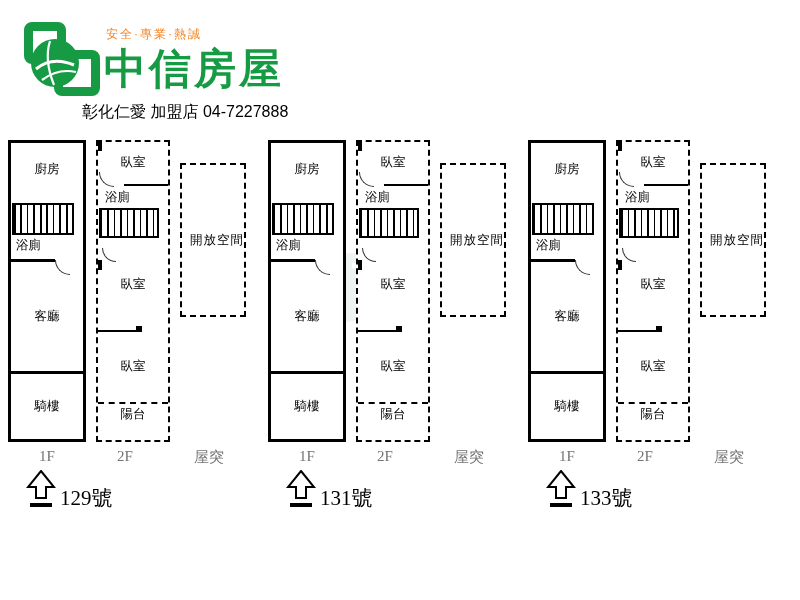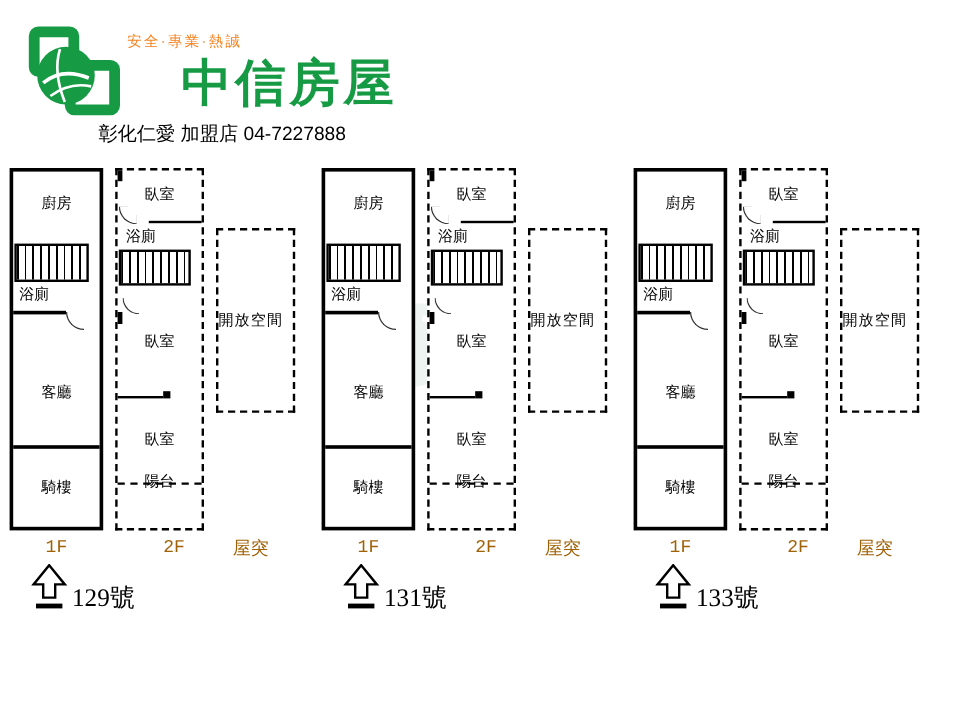--- a/index.html
+++ b/index.html
@@ -8,37 +8,37 @@
   .canvas { position:absolute; left:0; top:0; width:800px; height:600px; background:#fff; }
 
   
   .logo { position:absolute; left:24px; top:14px; width:340px; height:108px; }
   .logo-mark { position:absolute; left:0; top:2px; width:80px; height:94px; }
   .sq { position:absolute; border:9px solid var(--brand-green,#169b44); border-radius:8px; }
   .sq1 { left:0; top:6px; width:42px; height:42px; }
   .sq2 { left:30px; top:34px; width:46px; height:46px; background:#fff; }
   .globe { position:absolute; left:6px; top:22px; }
   .slogan { position:absolute; left:82px; top:12px; color:var(--brand-orange,#f58220); font-weight:normal; font-size:12px; letter-spacing:2px; white-space:nowrap; }
-  .brand  { position:absolute; left:80px; top:32px; color:var(--brand-green,#169b44); font-weight:bold; font-size:42px; letter-spacing:3px; line-height:1.1; white-space:nowrap;margin-left:47px; }
+  .brand  { position:absolute; left:80px; top:32px; color:var(--brand-green,#169b44); font-weight:bold; font-size:42px; letter-spacing:3px; line-height:1.1; white-space:nowrap; }
   .branch { position:absolute; left:58px; top:88px; color:#000; font-size:16px; white-space:nowrap; }
 
   
   .watermark { position:absolute; left:300px; top:245px; width:130px; height:95px; opacity:0.08; }
   .wm-sq { position:absolute; left:42px; top:8px; width:52px; height:62px; border:10px solid #2a7a55; border-radius:6px; }
   .wm-circle { position:absolute; left:18px; top:22px; width:55px; height:55px; border-radius:50%; background:#2a7a55; }
 
   
   .unit-group { position:absolute; top:140px; width:245px; height:400px; }
   .g1 { left:8px; } .g2 { left:268px; } .g3 { left:528px; }
 
   .plan { position:absolute; background:#fff; }
   .plan-1f  { left:0;    top:0;    width:78px; height:302px; border:3px solid #000; }
   .plan-2f  { left:88px; top:0;    width:74px; height:302px; border:2px dashed #000;font-family:Liberation Serif, serif; }
-  .plan-roof{ left:172px;top:50px; width:66px; height:154px; border:2px dashed #000;
-              display:flex; align-items:center; justify-content:flex-start; }
+  .plan-roof{ left:172px;top:23px; width:66px; height:154px; border:2px dashed #000;
+              display:flex; align-items:center; justify-content:flex-end; }
 
   .room-label { position:absolute; font-size:12.5px; color:#000; white-space:nowrap; }
   .centered { left:0; width:100%; text-align:center; }
   .plan-roof .room-label { position:static; letter-spacing:1px; font-size:12.5px; }
 
   .stairs { position:absolute; border:2px solid #000;
             background:repeating-linear-gradient(90deg,#000 0 1.5px,#fff 1.5px 6.5px); }
   .s1f { left:1px; top:60px; width:62px; height:32px; }
   .s2f { left:1px; top:66px; width:60px; height:30px; }
 
@@ -52,34 +52,34 @@
   .jamb-m2 { left:38px; top:184px; width:6px; height:6px; }
 
   .arc { position:absolute; border-left:1.4px solid #333; border-bottom:1.4px solid #333;
          border-radius:0 0 0 100%; }
   .arc-bath1f { left:44px; top:117px; width:15px; height:15px; }
   .arc-bath2f { left:1px;  top:30px;  width:15px; height:15px; }
   .arc-bed2   { left:4px;  top:106px; width:14px; height:14px; }
 
   .lbl-kitchen { top:18px; }
   .lbl-bath1f  { left:5px; top:94px; }
-  .lbl-living  { top:176px; }
+  .lbl-living  { top:165px; }
   .lbl-arcade  { top:255px; }
   .lbl-bed1    { top:12px; }
   .lbl-bath2f  { left:7px; top:47px; }
   .lbl-bed2    { top:134px; }
   .lbl-bed3    { top:216px; }
-  .lbl-balcony { top:251px; }
+  .lbl-balcony { top:264px; }
   .dash-line { position:absolute; border-top:2px dashed #000; }
   .w-balcony { left:0; top:260px; width:100%; }
 
-  .floor-label { position:absolute; top:308px; text-align:center; color:#a16207;
-                 font-family:Liberation Mono, monospace; font-size:15px; }
+  .floor-label { position:absolute; top:308px; text-align:center; color:#737373;
+                 font-family:Liberation Serif, serif; font-size:15px; }
   .fl-1f  { left:0;    width:78px; }
-  .fl-2f  { left:100px; width:74px; }
+  .fl-2f  { left:80px; width:74px; }
   .fl-roof{ left:168px;width:66px; }
 
   .north-arrow { position:absolute; left:18px; top:330px; }
   .unit-number { position:absolute; left:52px; top:344px; font-size:21px; color:#000;
                  font-family:"Liberation Serif", serif; white-space:nowrap; }
 
   .footnote { position:absolute; left:478px; top:528px; font-size:17px; color:#000;
               font-family:"Liberation Serif", serif; white-space:nowrap; }
 </style>
 </head>

